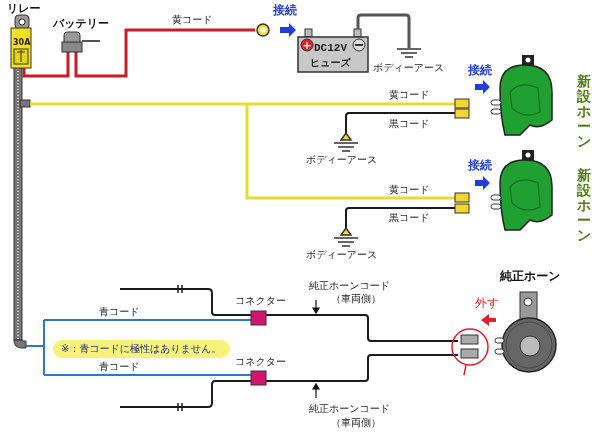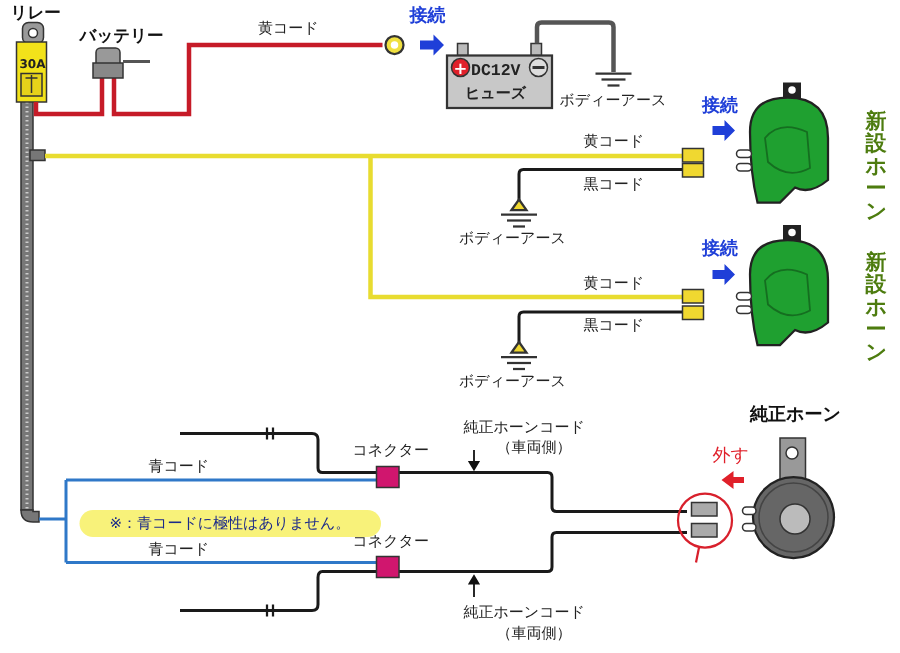--- a/index.html
+++ b/index.html
@@ -3,21 +3,21 @@
 <meta charset="utf-8">
 <style>
   html,body{margin:0;padding:0;background:#fff;}
   #stage{position:relative;width:600px;height:435px;overflow:hidden;background:#fff;font-family:"DejaVu Sans",sans-serif;}
   svg{position:absolute;left:0;top:0;}
   .lbl{position:absolute;font-size:10px;color:#222;white-space:nowrap;line-height:1;}
   .bold{font-weight:bold;color:#111;font-size:11px;}
   .blue{color:#1f3fd8;font-weight:bold;font-size:12px;}
   .red{color:#e0202a;font-weight:normal;font-size:12px;}
   .vert{position:absolute;font-weight:bold;font-size:14px;color:#4d7c0f;width:14px;line-height:15px;text-align:center;word-break:break-all;}
-  .note{position:absolute;background:#f8f27a;border-radius:9px;padding:2px 20px;font-size:10px;color:#1b2a8a;white-space:nowrap;}
+  .note{position:absolute;background:#f8f27a;border-radius:9px;padding:2px 8px;font-size:10px;color:#1b2a8a;white-space:nowrap;}
   .rednote{position:absolute;background:#e21c24;border-radius:9px;padding:2px 8px;font-size:10.5px;color:#fff;white-space:nowrap;}
 </style>
 </head>
 <body>
 
 <div id="stage">
 <svg width="600" height="435" viewBox="0 0 600 435">
 
   <g>
     <rect x="14" y="65" width="8" height="275" fill="#777" stroke="#333" stroke-width="1"></rect>

